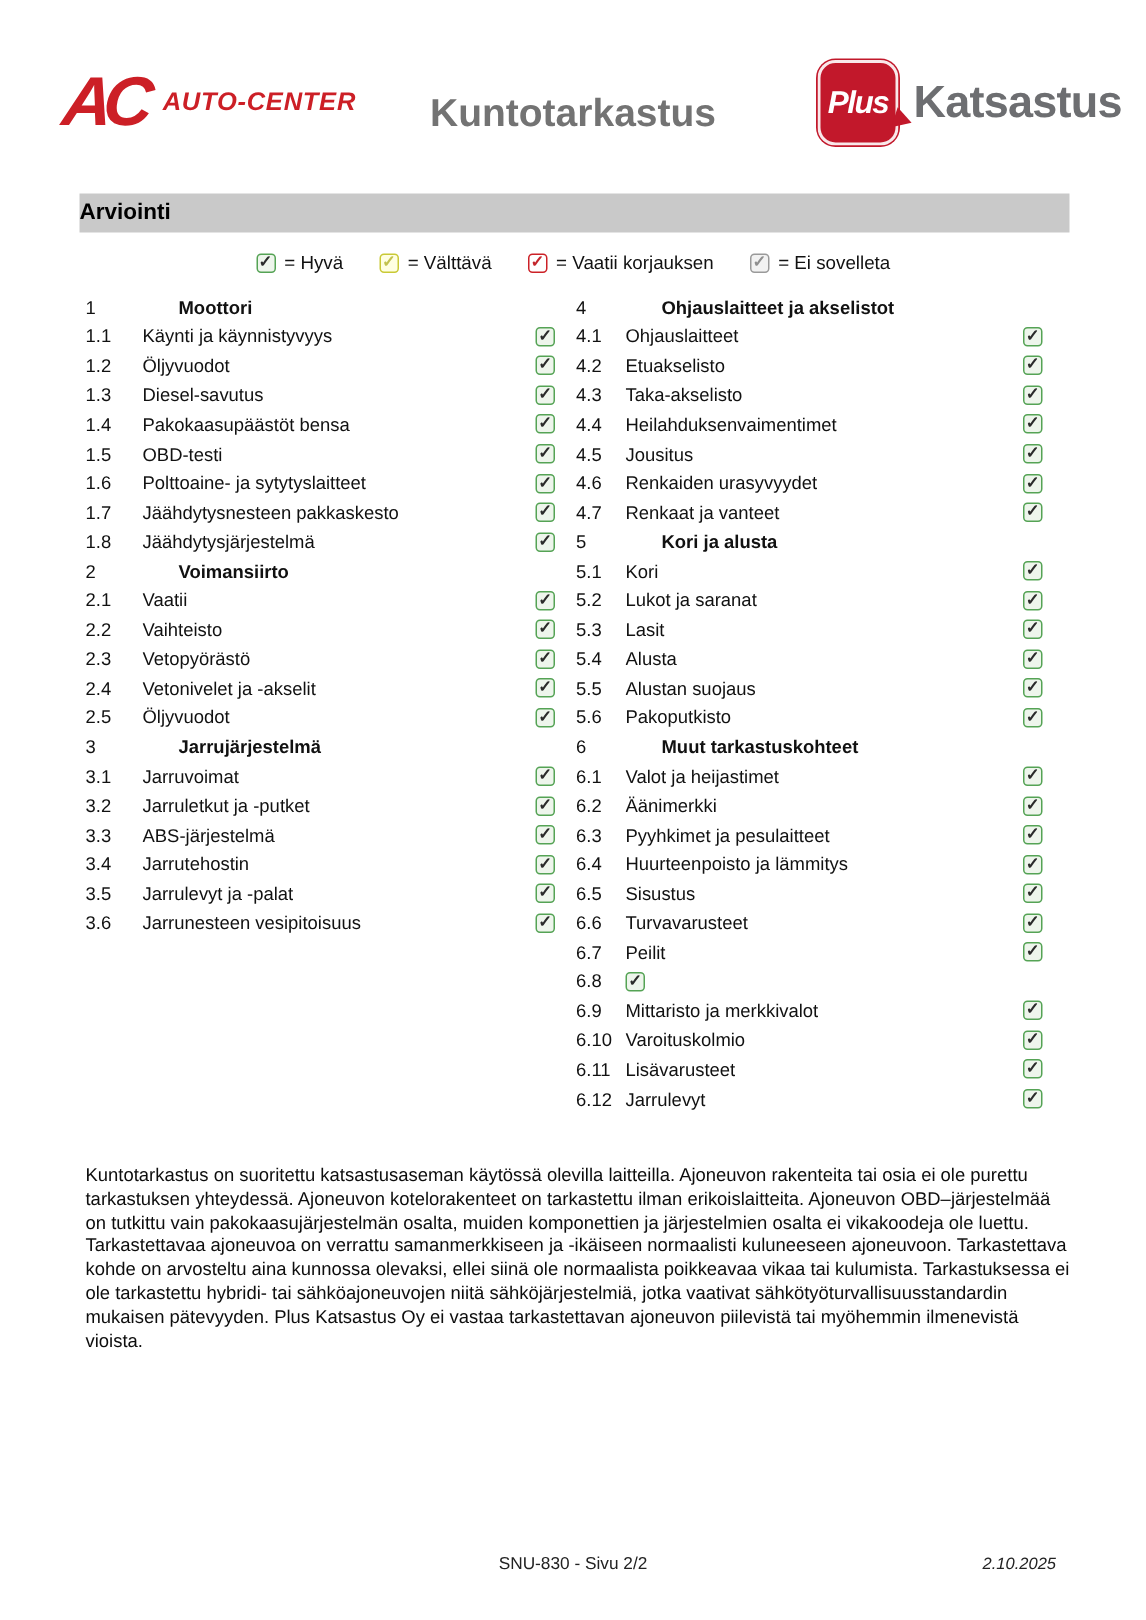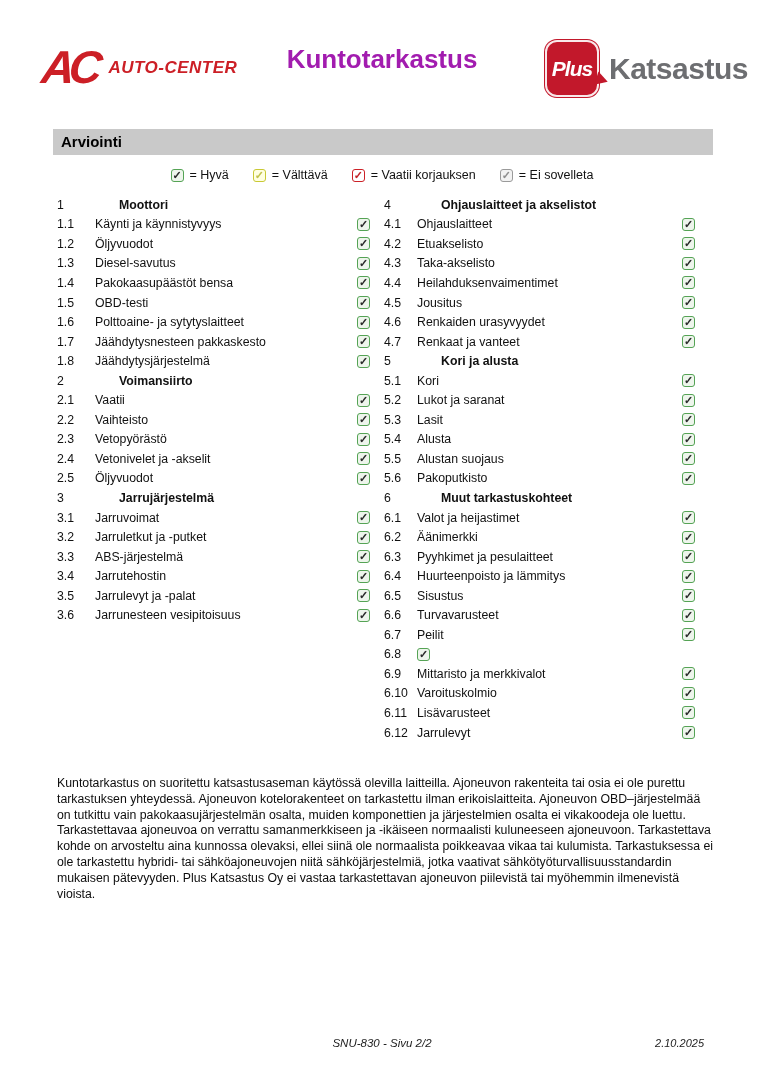--- a/index.html
+++ b/index.html
@@ -13,33 +13,33 @@
   *{margin:0;padding:0;box-sizing:border-box;}
   html,body{background:#fff;}
   body{
     width:764px;height:1080px;position:relative;overflow:hidden;
     font-family:"Liberation Sans", sans-serif;color:#111;
   }
   
   .brand-left{position:absolute;left:42px;top:44px;display:flex;align-items:center;color:var(--brand_red);}
   .brand-ac{font-size:46px;font-weight:bold;font-style:italic;letter-spacing:-6px;line-height:1;transform:skewX(-6deg);}
   .brand-ac-name{font-size:17px;font-weight:bold;font-style:italic;text-transform:uppercase;letter-spacing:.5px;margin-left:12px;margin-top:2px;}
-  .page-title{position:absolute;left:0;right:0;top:44px;text-align:center;font-size:26px;font-weight:bold;color:#a21caf;}
+  .page-title{position:absolute;left:0;right:0;top:60px;text-align:center;font-size:26px;font-weight:bold;color:#737373;}
   .brand-right{position:absolute;left:545px;top:40px;display:flex;align-items:center;}
   .plus-badge{position:relative;width:54px;height:57px;background:var(--badge_red);border-radius:12px;
     box-shadow:inset 0 0 0 2px rgba(255,255,255,.9), 0 0 0 1px var(--badge_red);
     display:flex;align-items:center;justify-content:center;}
   .plus-badge-text{color:#fff;font-size:21px;font-weight:bold;font-style:italic;letter-spacing:-1px;}
   .plus-tail{position:absolute;right:-9px;bottom:10px;width:0;height:0;
     border-top:7px solid transparent;border-bottom:7px solid transparent;border-left:12px solid var(--badge_red);
     transform:rotate(18deg);}
   .katsastus{font-size:30px;font-weight:bold;color:var(--logo_gray);margin-left:10px;letter-spacing:-0.5px;}
   
   .section-bar{position:absolute;left:53px;top:129px;width:660px;height:26px;background:var(--section_bar);
-    font-size:15px;font-weight:bold;color:#000;line-height:26px;padding-left:8px;}
+    font-size:15px;font-weight:bold;color:#000;line-height:26px;}
   
   .legend{position:absolute;left:0;right:0;top:168px;display:flex;justify-content:center;gap:24px;align-items:center;}
   .legend-item{display:inline-flex;align-items:center;gap:6px;font-size:12.5px;color:#111;}
   
   .cb{width:13px;height:13px;border-radius:3px;display:inline-flex;align-items:center;justify-content:center;
     font-size:11px;font-weight:bold;line-height:1;flex:0 0 13px;}
   .cb-good{border:1.4px solid var(--good_border);background:var(--good_fill);color:#2b2b2b;}
   .cb-fair{border:1.4px solid var(--fair_border);background:var(--fair_fill);color:#c2c24e;}
   .cb-repair{border:1.4px solid var(--repair_border);background:var(--repair_fill);color:#c3262c;}
   .cb-na{border:1.4px solid var(--na_border);background:var(--na_fill);color:#8f8f8f;}
@@ -48,21 +48,21 @@
   .col-left{left:57px;width:313px;}
   .col-right{left:384px;width:311px;}
   .row{display:flex;align-items:center;height:19.55px;font-size:12.3px;color:#111;}
   .row.hdr .lbl{font-weight:bold;padding-left:24px;}
   .col-left .num{width:38px;flex:0 0 38px;}
   .col-right .num{width:33px;flex:0 0 33px;}
   .lbl{flex:1 1 auto;white-space:nowrap;overflow:hidden;}
   
   .disclaimer{position:absolute;left:57px;top:776px;width:658px;font-size:12.3px;line-height:15.8px;color:#0d0d0d;}
   
-  .footer-page{position:absolute;left:0;right:0;top:1037px;text-align:center;font-size:11.5px;font-style:italic;color:#222;}
+  .footer-page{position:absolute;left:0;right:0;top:1037px;text-align:center;font-size:11.5px;color:#222;}
   .footer-date{position:absolute;right:60px;top:1037px;font-size:11px;font-style:italic;color:#222;}
 </style>
 </head>
 <body>
 
 <div class="brand-left">
   <span class="brand-ac">AC</span>
   <span class="brand-ac-name">Auto-Center</span>
 </div>
 

